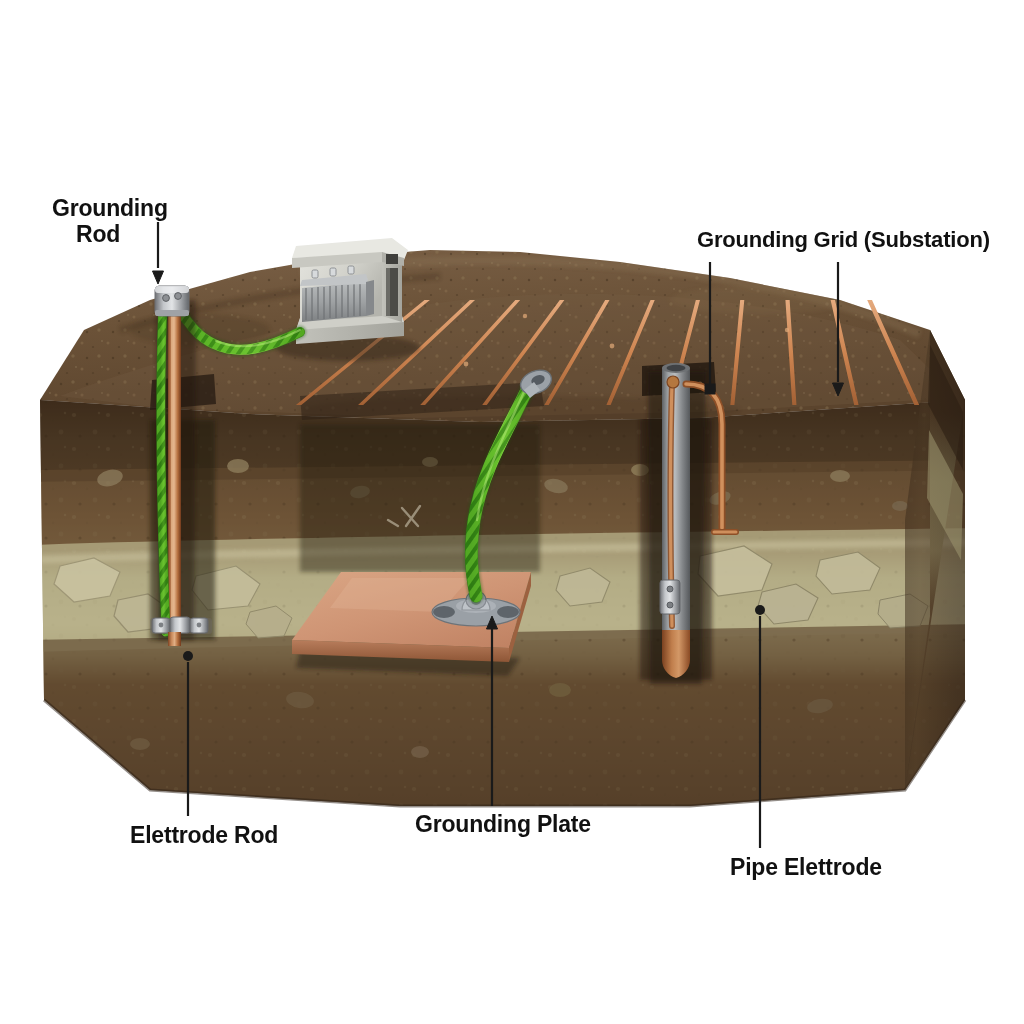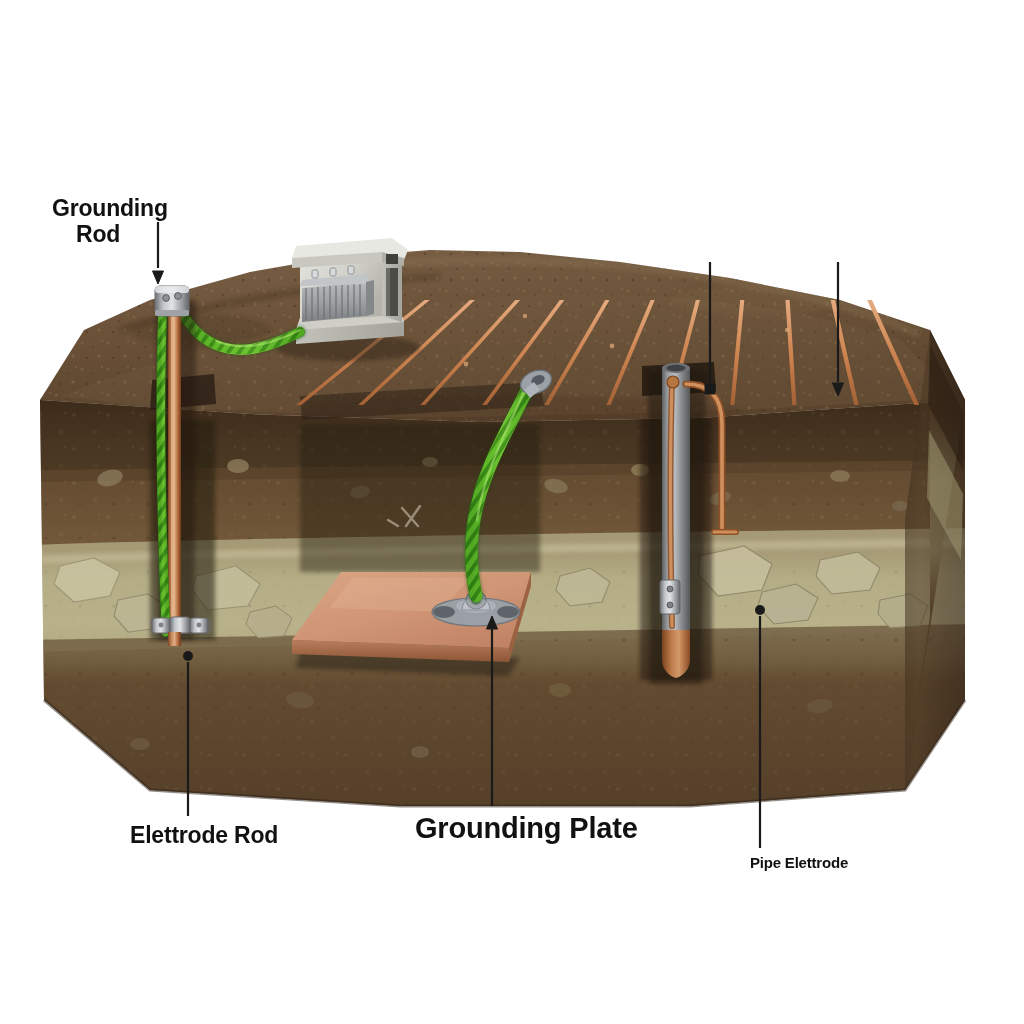--- a/index.html
+++ b/index.html
@@ -6,22 +6,22 @@
   body{width:1024px;height:1024px;overflow:hidden;
        font-family:"Liberation Sans",sans-serif;}
   #stage{position:relative;width:1024px;height:728px;background:#fff;}
   svg.layer{position:absolute;left:0;top:0;width:1024px;height:1024px;}
   .lbl{position:absolute;color:#111111;font-weight:bold;
        font-family:"Liberation Sans",sans-serif;letter-spacing:-0.2px;
        line-height:1.12;white-space:pre;}
   #lbl-rod-top{left:52px;top:196px;font-size:23px;width:180px;}
   #lbl-grid{left:697px;top:228px;font-size:22px;}
   #lbl-rod-bottom{left:130px;top:823px;font-size:23px;}
-  #lbl-plate{left:415px;top:812px;font-size:29px;}
-  #lbl-pipe{left:750px;top:855px;font-size:15px;text-align:right;}
+  #lbl-plate{left:415px;top:812px;font-size:23px;}
+  #lbl-pipe{left:730px;top:855px;font-size:23px;text-align:right;}
 </style>
 </head>
 <body>
 
 <div id="stage">
 
   <svg class="layer" viewBox="0 0 1024 1024">
     <defs>
 
       <linearGradient id="gTopFace" x1="0" y1="0" x2="0.25" y2="1">
@@ -469,20 +469,21 @@
       <path d="M492,806 L492,628" stroke-width="2.2" fill="none"></path>
       <path d="M492,616 l-5.5,13 l11,0 Z"></path>
 
       <path d="M760,848 L760,616" stroke-width="2.2" fill="none"></path>
       <circle cx="760" cy="610" r="5" stroke="none"></circle>
     </g>
   </svg>
 
   <div class="lbl" id="lbl-rod-top"><span>Grounding</span><br><span style="display:inline-block;padding-left:24px">Rod</span></div>
 
+  <div class="lbl" id="lbl-grid">Grounding Grid (Substation)</div>
 
   <div class="lbl" id="lbl-rod-bottom">Elettrode Rod</div>
 
   <div class="lbl" id="lbl-plate">Grounding Plate</div>
 
   <div class="lbl" id="lbl-pipe">Pipe Elettrode</div>
 
 </div>
 
 </body></html>

